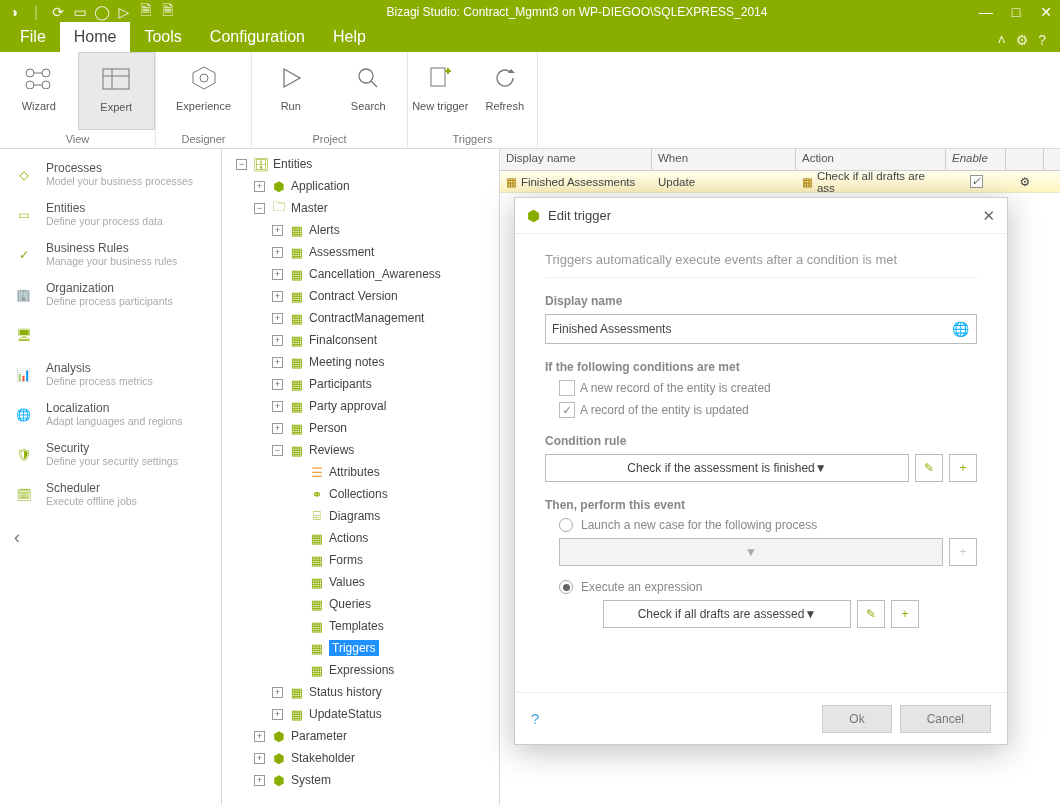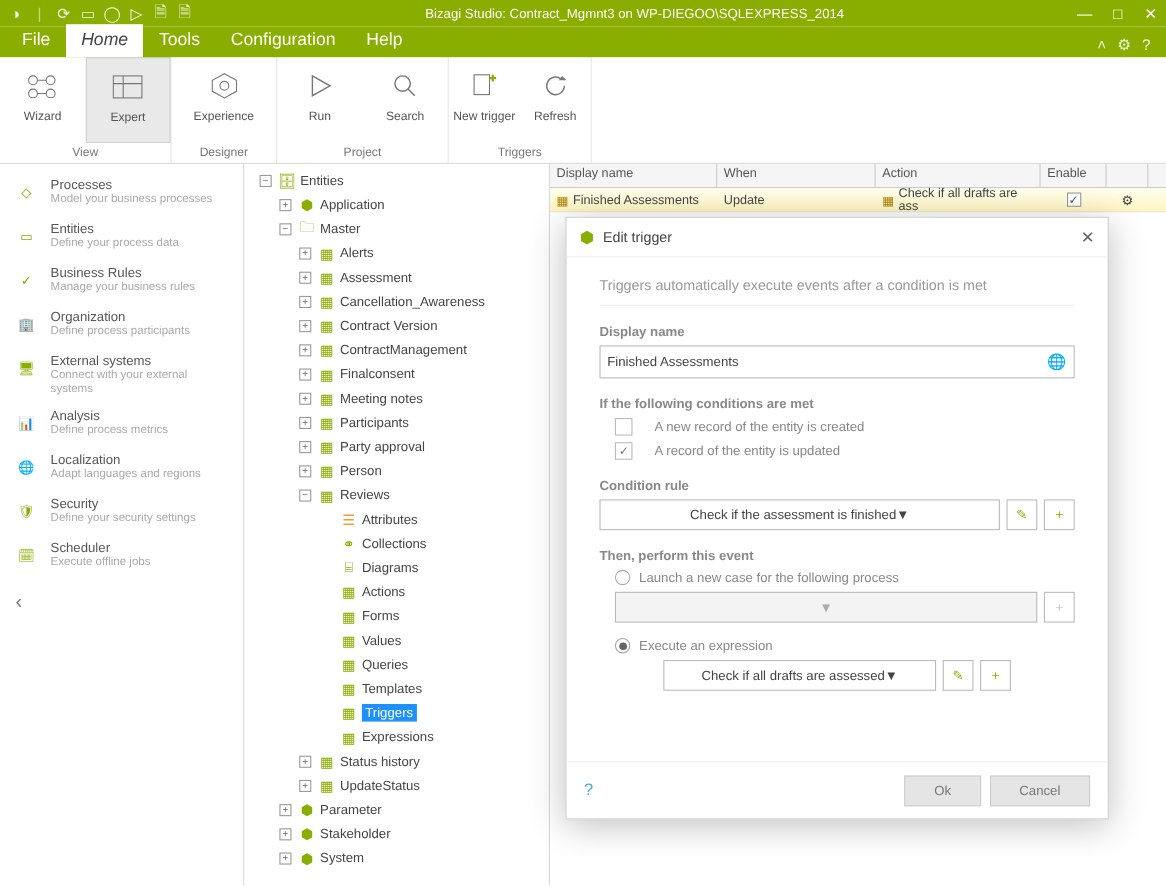--- a/index.html
+++ b/index.html
@@ -9,21 +9,21 @@
 .titlebar { height: 24px; background: #8aae00; display: flex; align-items: center; color: #fff; padding: 0 6px; }
 .titlebar .qat { display: flex; gap: 6px; align-items: center; }
 .titlebar .qat span { width: 16px; height: 16px; display:flex; align-items:center; justify-content:center; font-size:14px; opacity:0.9;}
 .titlebar .title { flex: 1; text-align: center; font-size: 12px; }
 .titlebar .winbtns { display: flex; gap: 14px; font-size: 14px; }
 .titlebar .winbtns span { width: 16px; text-align:center; cursor:pointer; }
 
 
 .menubar { height: 28px; background: #8aae00; display: flex; align-items: flex-end; color: #fff; padding: 0 6px; position:relative;}
 .menubar .tab { padding: 6px 14px; font-size: 16px; cursor:pointer; }
-.menubar .tab.active { background: #fff; color: #444; font-style: italic; }
+.menubar .tab.active { background: #fff; color: #444; }
 .menubar .rcontrols { margin-left:auto; display:flex; gap:10px; padding:4px 8px; font-size:14px; color:#fff;}
 .menubar .rcontrols span{cursor:pointer;opacity:0.85;}
 
 
 .ribbon { height: 97px; background: #fff; border-bottom: 1px solid #d9d9d9; display: flex; }
 .ribgroup { border-right: 1px solid #e6e6e6; display:flex; flex-direction:column; }
 .ribgroup .btns { display:flex; flex:1;}
 .ribbtn { width: 78px; display:flex; flex-direction:column; align-items:center; justify-content:flex-start; padding-top:10px; gap:6px; cursor:pointer;}
 .ribbtn.narrow { width: 68px; }
 .ribbtn .ic { width:32px; height:32px; display:flex; align-items:center; justify-content:center; }
@@ -47,34 +47,34 @@
 .tree-row .tw.none{border:none;}
 .tree-row .ic { width:16px; height:16px; display:inline-flex; align-items:center; justify-content:center; font-size:13px; color:#8aae00;}
 .tree-row.selected .label { background:#1e90ff; color:#fff; padding:1px 3px;}
 .indent1{padding-left:12px;} .indent2{padding-left:30px;} .indent3{padding-left:48px;} .indent4{padding-left:68px;}
 
 .rightpanel { flex:1; position:relative; }
 .gridhead { display:flex; background:#f5f5f5; border-bottom:1px solid #ccc; height:22px;}
 .gridhead .gh { border-right:1px solid #ccc; padding:3px 6px; font-size:11.5px; color:#555;}
 .gridrow { display:flex; height:22px; align-items:center; background:linear-gradient(#fffff0,#fff4c0); border-bottom:1px solid #e8e8c8;}
 .gridrow .gc { padding:2px 6px; font-size:11.5px; display:flex; align-items:center; gap:4px;}
-.gh1,.gc1{width:152px;} .gh2,.gc2{width:144px;} .gh3,.gc3{width:150px;} .gh4,.gc4{width:60px;justify-content:center;} .gh5,.gc5{width:38px;justify-content:center;}
+.gh1,.gc1{width:152px;} .gh2,.gc2{width:144px;} .gh3,.gc3{width:150px;} .gh4,.gc4{width:60px;justify-content:center;font-style:italic;} .gh5,.gc5{width:38px;justify-content:center;}
 
 .modal { position:absolute; left:14px; top:48px; width:494px; height:548px; background:#fff; border:1px solid #ccc; box-shadow:0 6px 30px rgba(0,0,0,0.25); display:flex; flex-direction:column;}
 .modal .mhdr { height:36px; display:flex; align-items:center; padding:0 12px; border-bottom:1px solid #eee; gap:8px;}
 .modal .mhdr .mtitle { font-size:13px; color:#444;}
 .modal .mhdr .close { margin-left:auto; font-size:15px; cursor:pointer; color:#666;}
 .modal .mbody { padding:14px 30px 0 30px; flex:1; overflow:auto; color:#666;}
 .modal .mdesc { color:#999; font-size:13px; padding:4px 0 10px; border-bottom:1px solid #eee;}
 .modal .section { margin-top:16px;}
 .modal .section .slabel { font-size:12px; color:#888; font-weight:600; margin-bottom:6px;}
 .modal .tf { display:flex; align-items:center; border:1px solid #bbb; height:30px; padding:0 6px; background:#fff;}
 .modal .tf input { border:none; outline:none; flex:1; font-size:12px; color:#444;}
 .modal .globe { color:#1f7cc7; font-size:14px;}
-.modal .chk { display:flex; align-items:center; gap:20px; margin:6px 0 0 14px; color:#888;}
+.modal .chk { display:flex; align-items:center; gap:5px; margin:6px 0 0 14px; color:#888;}
 .modal .chk .box { width:16px; height:16px; border:1px solid #bbb; display:flex; align-items:center; justify-content:center; font-size:11px; color:#777;}
 .modal .cr-row{display:flex; gap:6px;}
 .modal select, .modal .dd { height:28px; border:1px solid #bbb; padding:0 6px; font-size:12px; color:#444; background:#fff; }
 .modal .dd { display:flex; align-items:center; justify-content:center;}
 .modal .sqbtn{ width:28px; height:28px; border:1px solid #bbb; display:flex; align-items:center; justify-content:center; cursor:pointer; color:#8aae00; background:#fff;}
 .modal .sqbtn.disabled{color:#ccc; cursor:default;}
 .modal .radio{display:flex; align-items:center; gap:8px; margin:6px 0 6px 14px; color:#888;}
 .modal .radio .r{width:14px;height:14px;border:1px solid #aaa;border-radius:50%;display:flex;align-items:center;justify-content:center;}
 .modal .radio .r .dot{width:7px;height:7px;border-radius:50%;background:#666;}
 .modal .mftr{height:52px;border-top:1px solid #eee; display:flex; align-items:center; padding:0 16px;}
@@ -238,24 +238,20 @@
       </div>
     <div class="lp-item">
         <div class="ic">🏢</div>
         <div class="txt">
           <div class="t">Organization</div>
           <div class="d">Define process participants</div>
         </div>
       </div>
     <div class="lp-item">
         <div class="ic">🖥</div>
-        <div class="txt">
-          <div class="t">External systems</div>
-          <div class="d">Connect with your external systems</div>
-        </div>
       </div>
     <div class="lp-item">
         <div class="ic">📊</div>
         <div class="txt">
           <div class="t">Analysis</div>
           <div class="d">Define process metrics</div>
         </div>
       </div>
     <div class="lp-item">
         <div class="ic">🌐</div>

